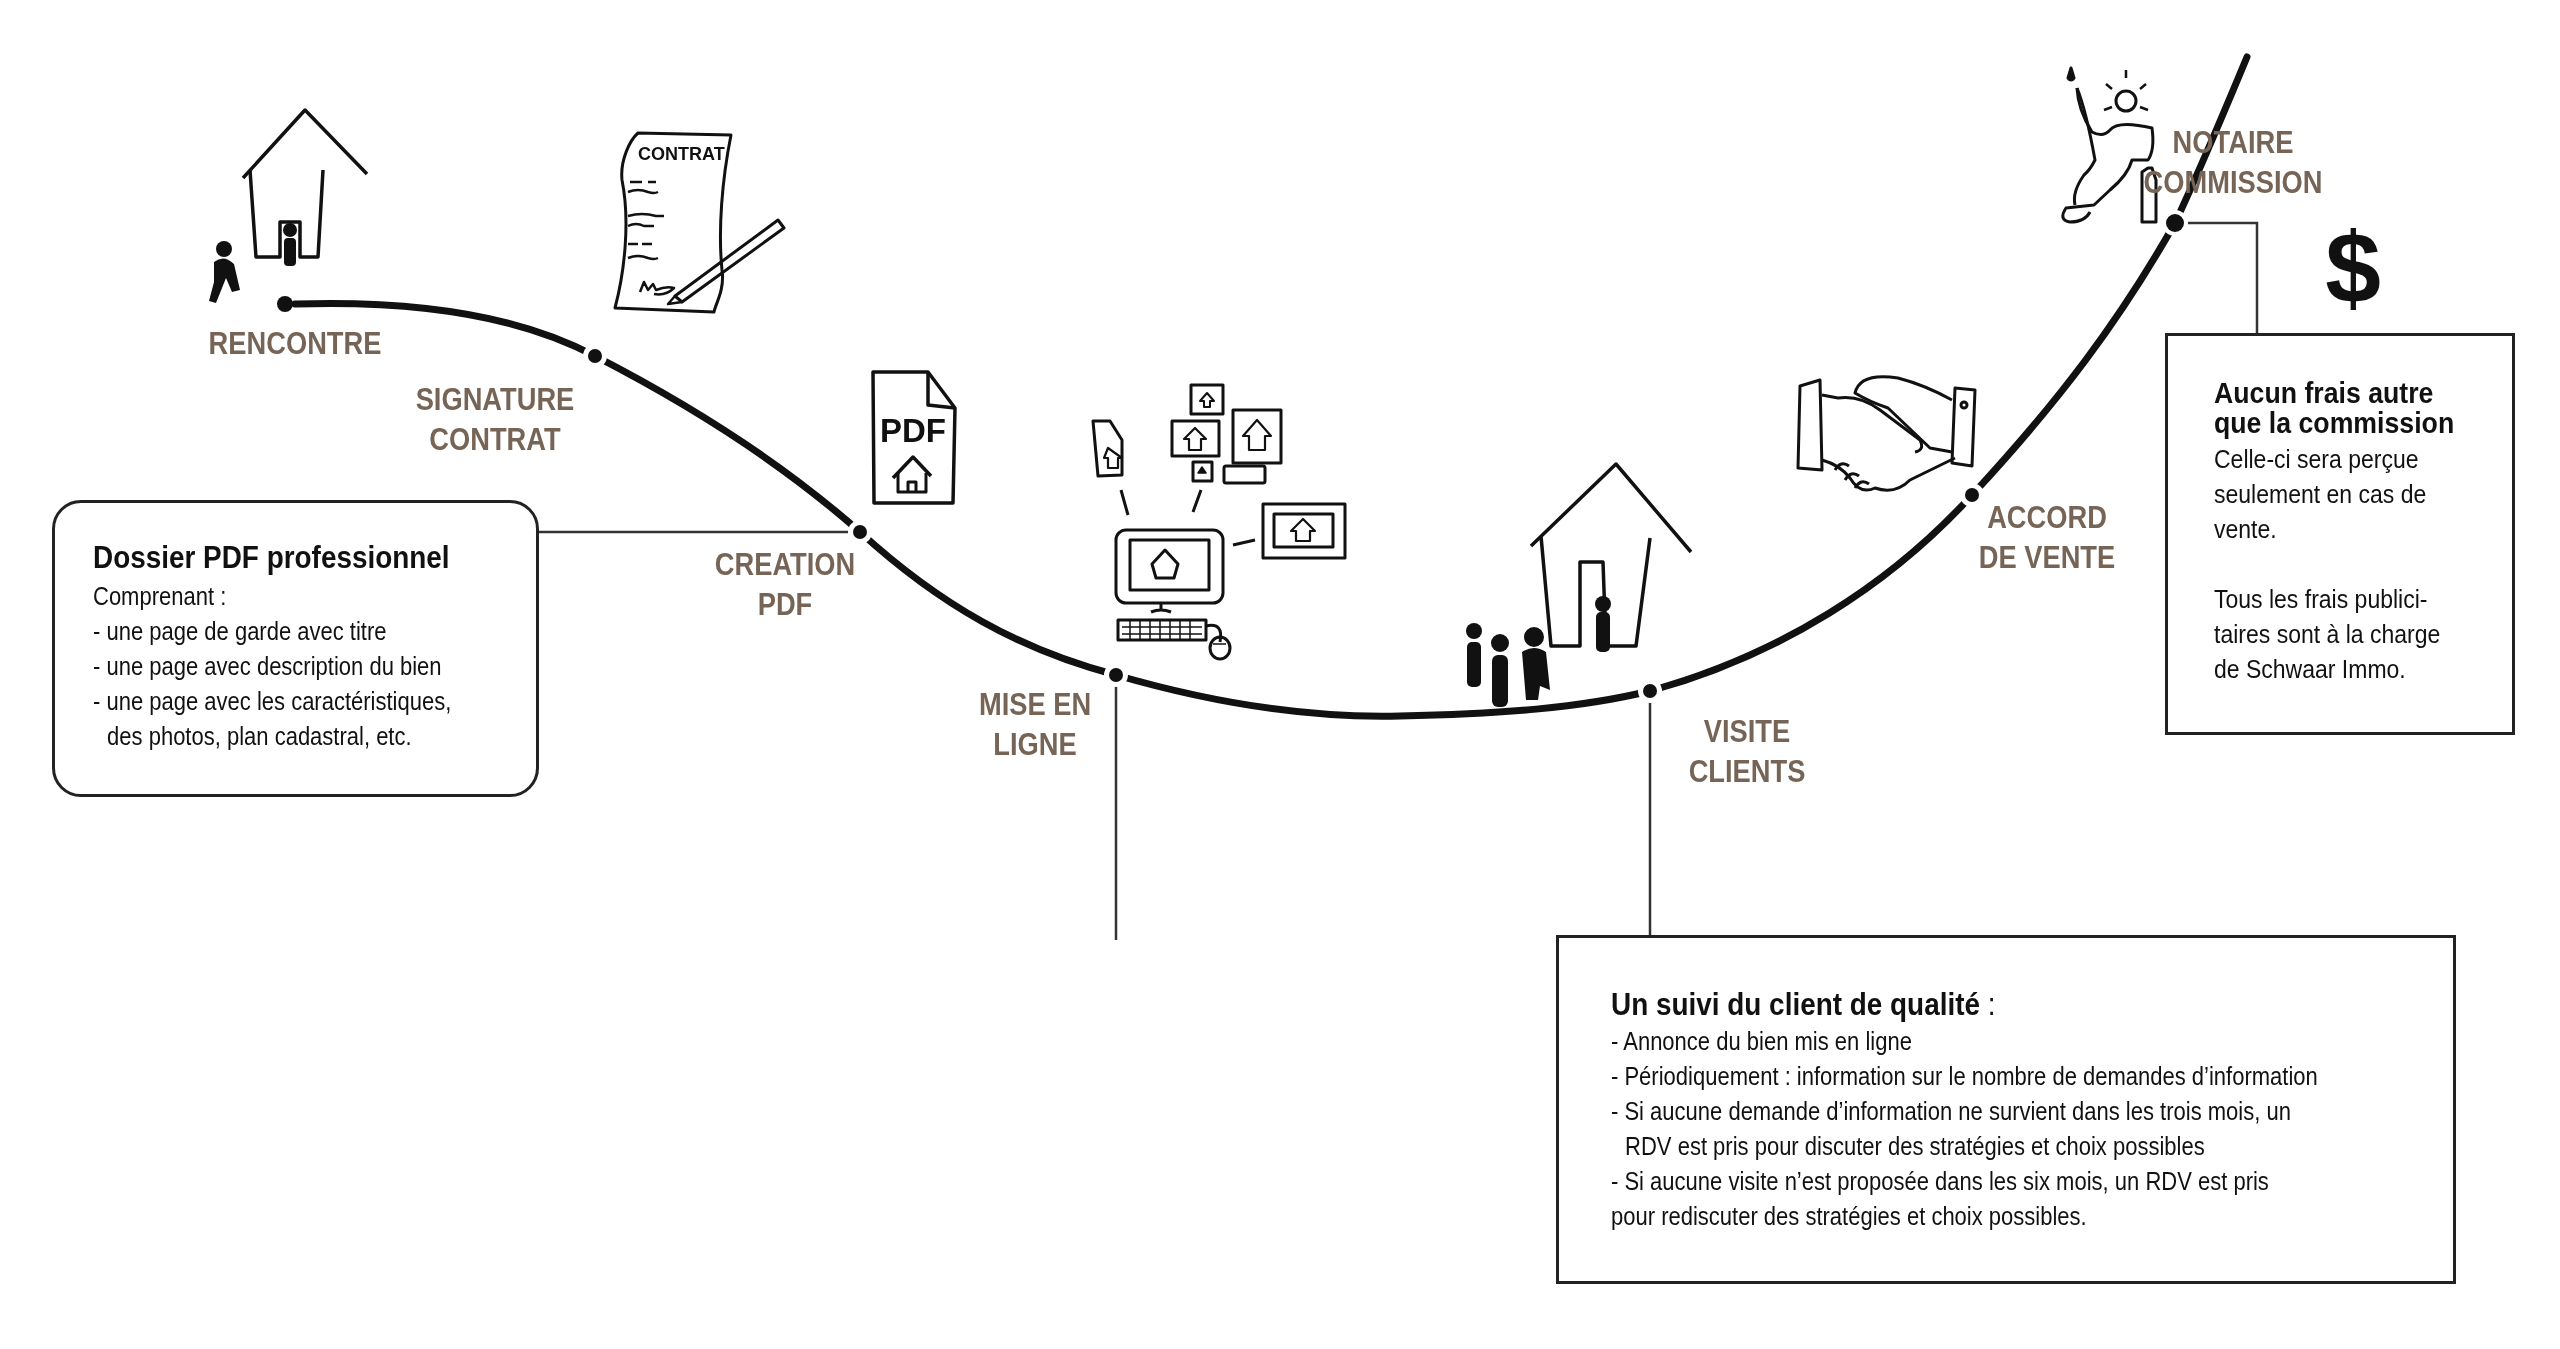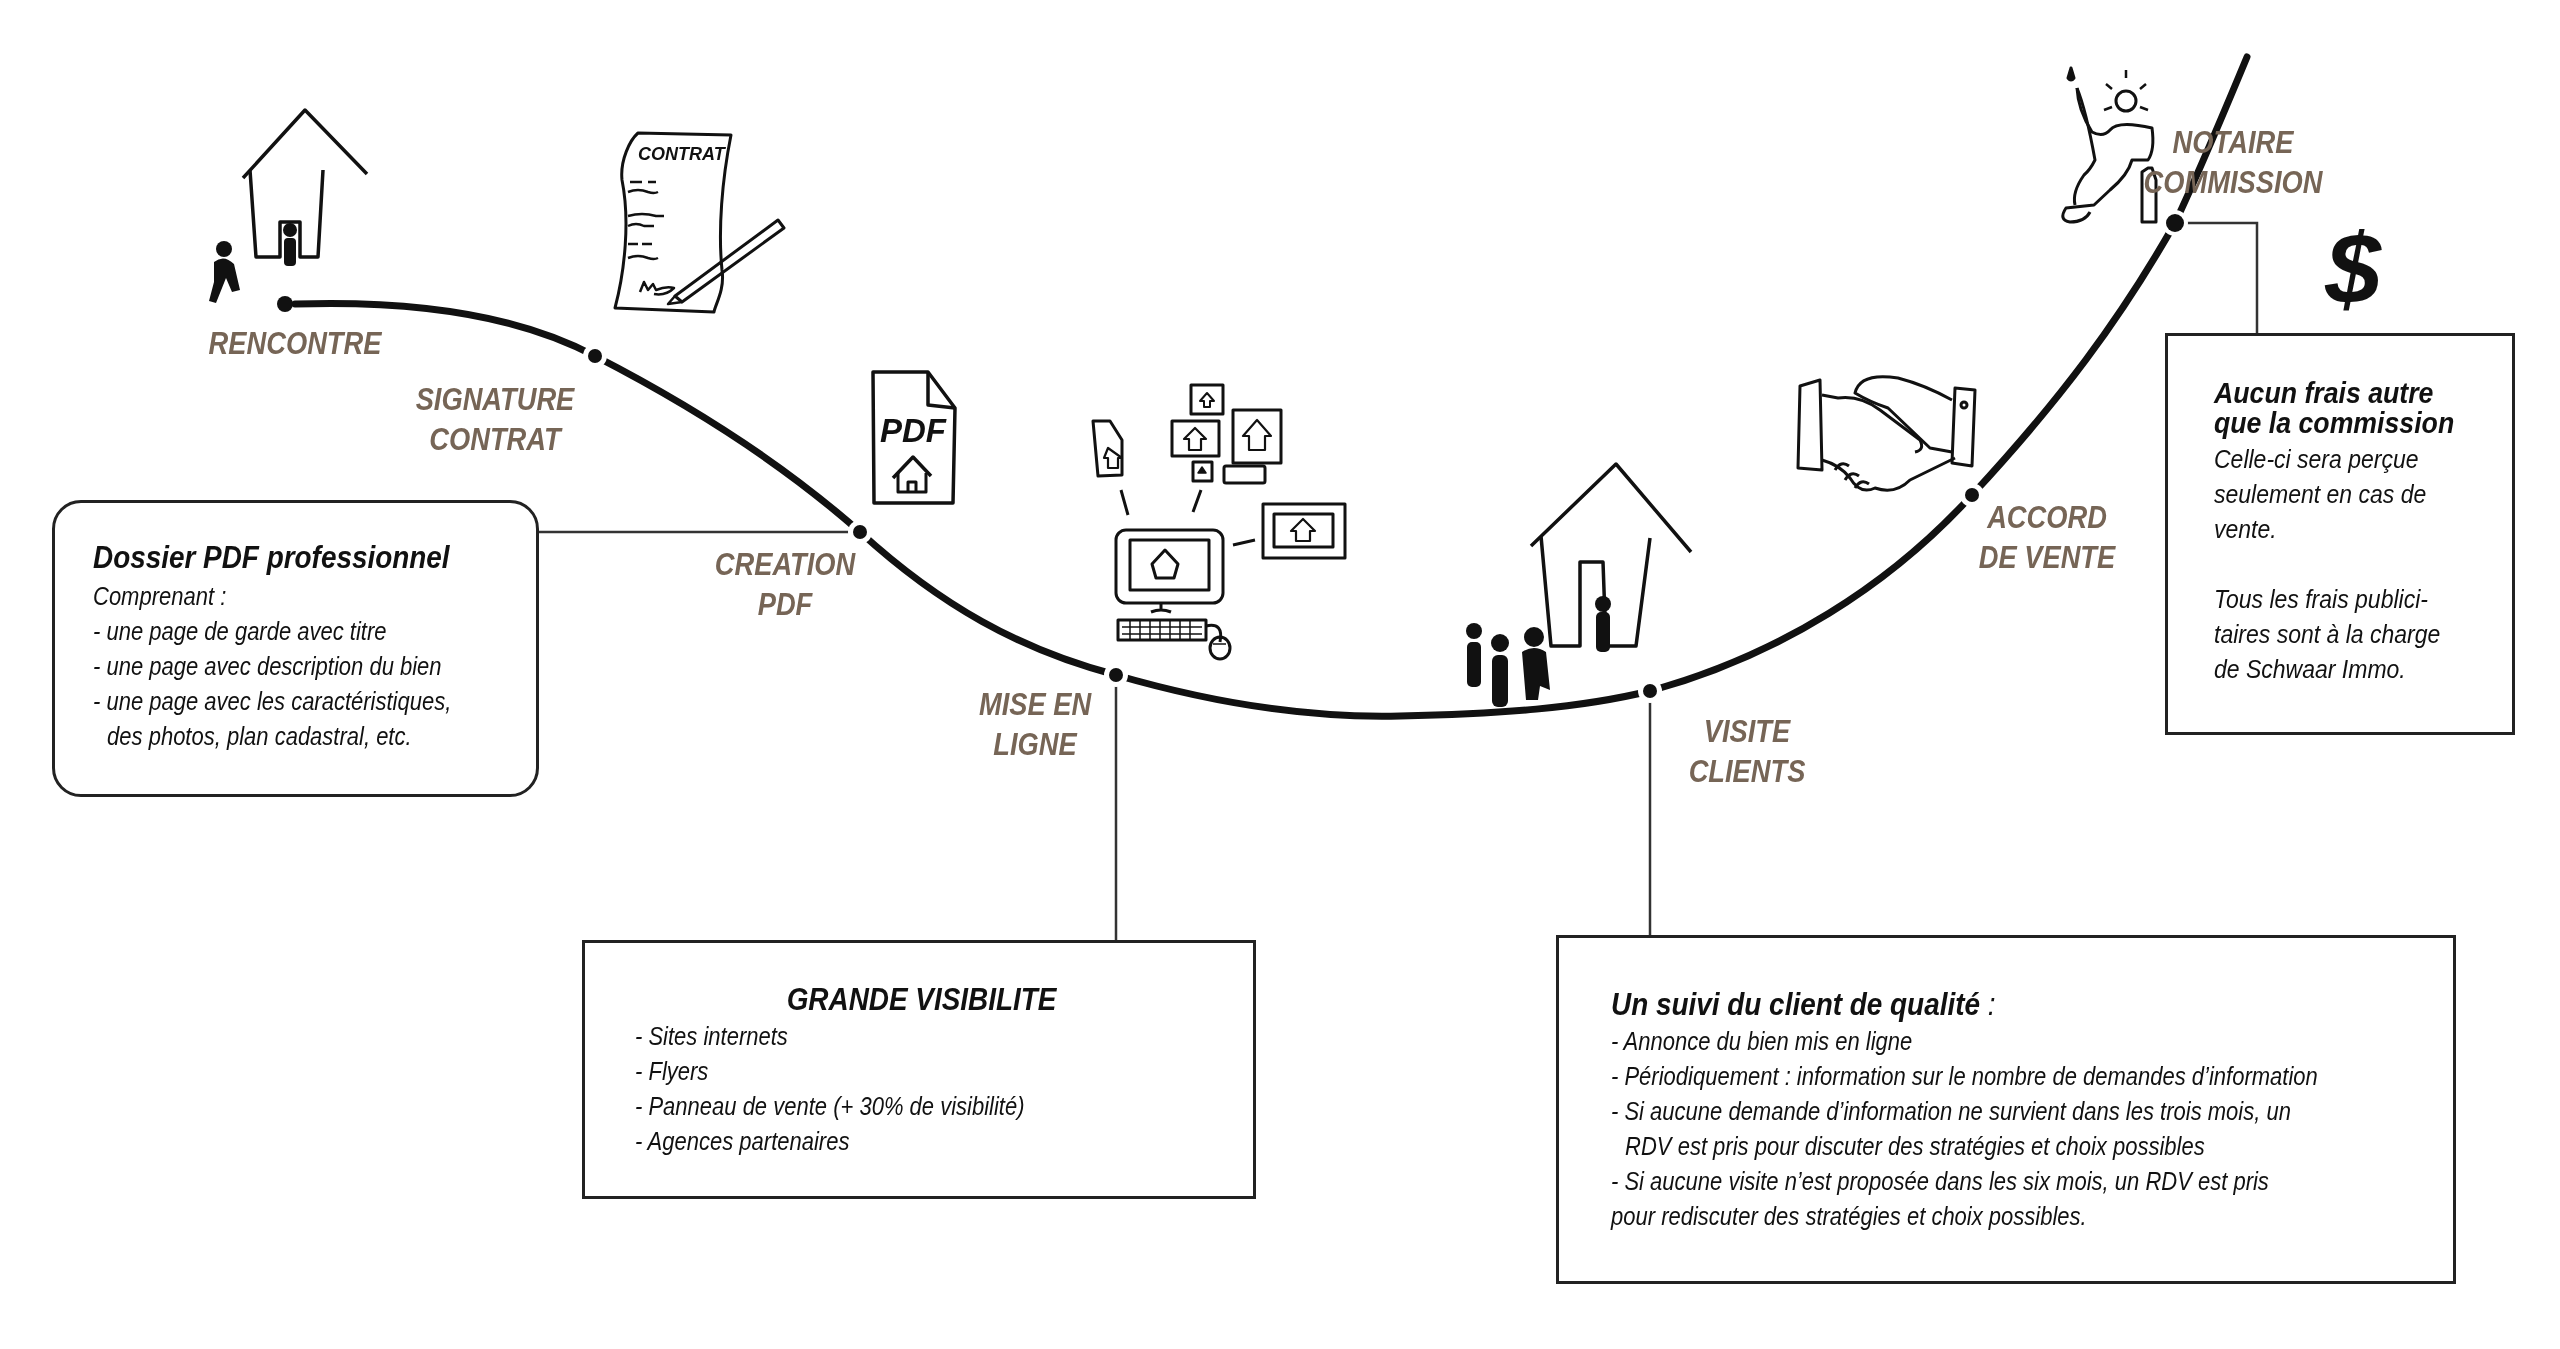--- a/index.html
+++ b/index.html
@@ -1,18 +1,18 @@
 <!DOCTYPE html>
 <html><head>
   <meta charset="utf-8">
   <style>
     html, body { margin: 0; padding: 0; background: #ffffff; }
     body { width: 2560px; height: 1349px; position: relative; overflow: hidden;
            font-family: "Liberation Sans", sans-serif; color: #111; }
-    #stage { position: absolute; left: 0; top: 0; width: 2560px; height: 1349px; font-style: italic; }
+    #stage { position: absolute; left: 0; top: 0; width: 2560px; height: 1349px; }
     .step-label { position: absolute; font-family: "Liberation Sans", sans-serif; font-weight: bold;
                   font-size: 31px; line-height: 40px; text-align: center; white-space: pre-line;
                   transform: scaleX(0.88); transform-origin: center top; }
     .box { position: absolute; border: 3px solid #222; background: #fff; box-sizing: border-box; }
     .box .title { font-weight: bold; font-size: 31px; line-height: 34px; transform: scaleX(0.9); transform-origin: left top; white-space: nowrap; }
     .box .line { font-size: 25px; line-height: 35px; white-space: nowrap; transform: scaleX(0.88); transform-origin: left top; }
     .box .indent { padding-left: 18px; }
     #box-dossier { left: 52px; top: 500px; width: 487px; height: 297px; padding: 38px 0 0 38px; border-radius: 29px; }
     #box-visibilite { left: 582px; top: 940px; width: 674px; height: 259px; padding: 40px 0 0 50px; }
     #box-visibilite .title { text-align: center; padding-right: 50px; transform-origin: center top; }
@@ -160,27 +160,20 @@
 
   <div class="box" id="box-dossier">
     <div class="title">Dossier PDF professionnel</div>
     <div class="line" style="margin-top:4px">Comprenant :</div>
     <div class="line">- une page de garde avec titre</div>
     <div class="line">- une page avec description du bien</div>
     <div class="line">- une page avec les caractéristiques,</div>
     <div class="line indent" style="padding-left:16px">des photos, plan cadastral, etc.</div>
   </div>
 
-  <div class="box" id="box-visibilite">
-    <div class="title">GRANDE VISIBILITE</div>
-    <div class="line" style="margin-top:2px">- Sites internets</div>
-    <div class="line">- Flyers</div>
-    <div class="line">- Panneau de vente (+ 30% de visibilité)</div>
-    <div class="line">- Agences partenaires</div>
-  </div>
 
   <div class="box" id="box-suivi">
     <div class="title"><span>Un suivi du client de qualité</span><span style="font-weight:normal"> :</span></div>
     <div class="line" style="margin-top:2px">- Annonce du bien mis en ligne</div>
     <div class="line">- Périodiquement : information sur le nombre de demandes d’information</div>
     <div class="line">- Si aucune demande d’information ne survient dans les trois mois, un</div>
     <div class="line" style="padding-left:16px">RDV est pris pour discuter des stratégies et choix possibles</div>
     <div class="line">- Si aucune visite n’est proposée dans les six mois, un RDV est pris</div>
     <div class="line">pour rediscuter des stratégies et choix possibles.</div>
   </div>

